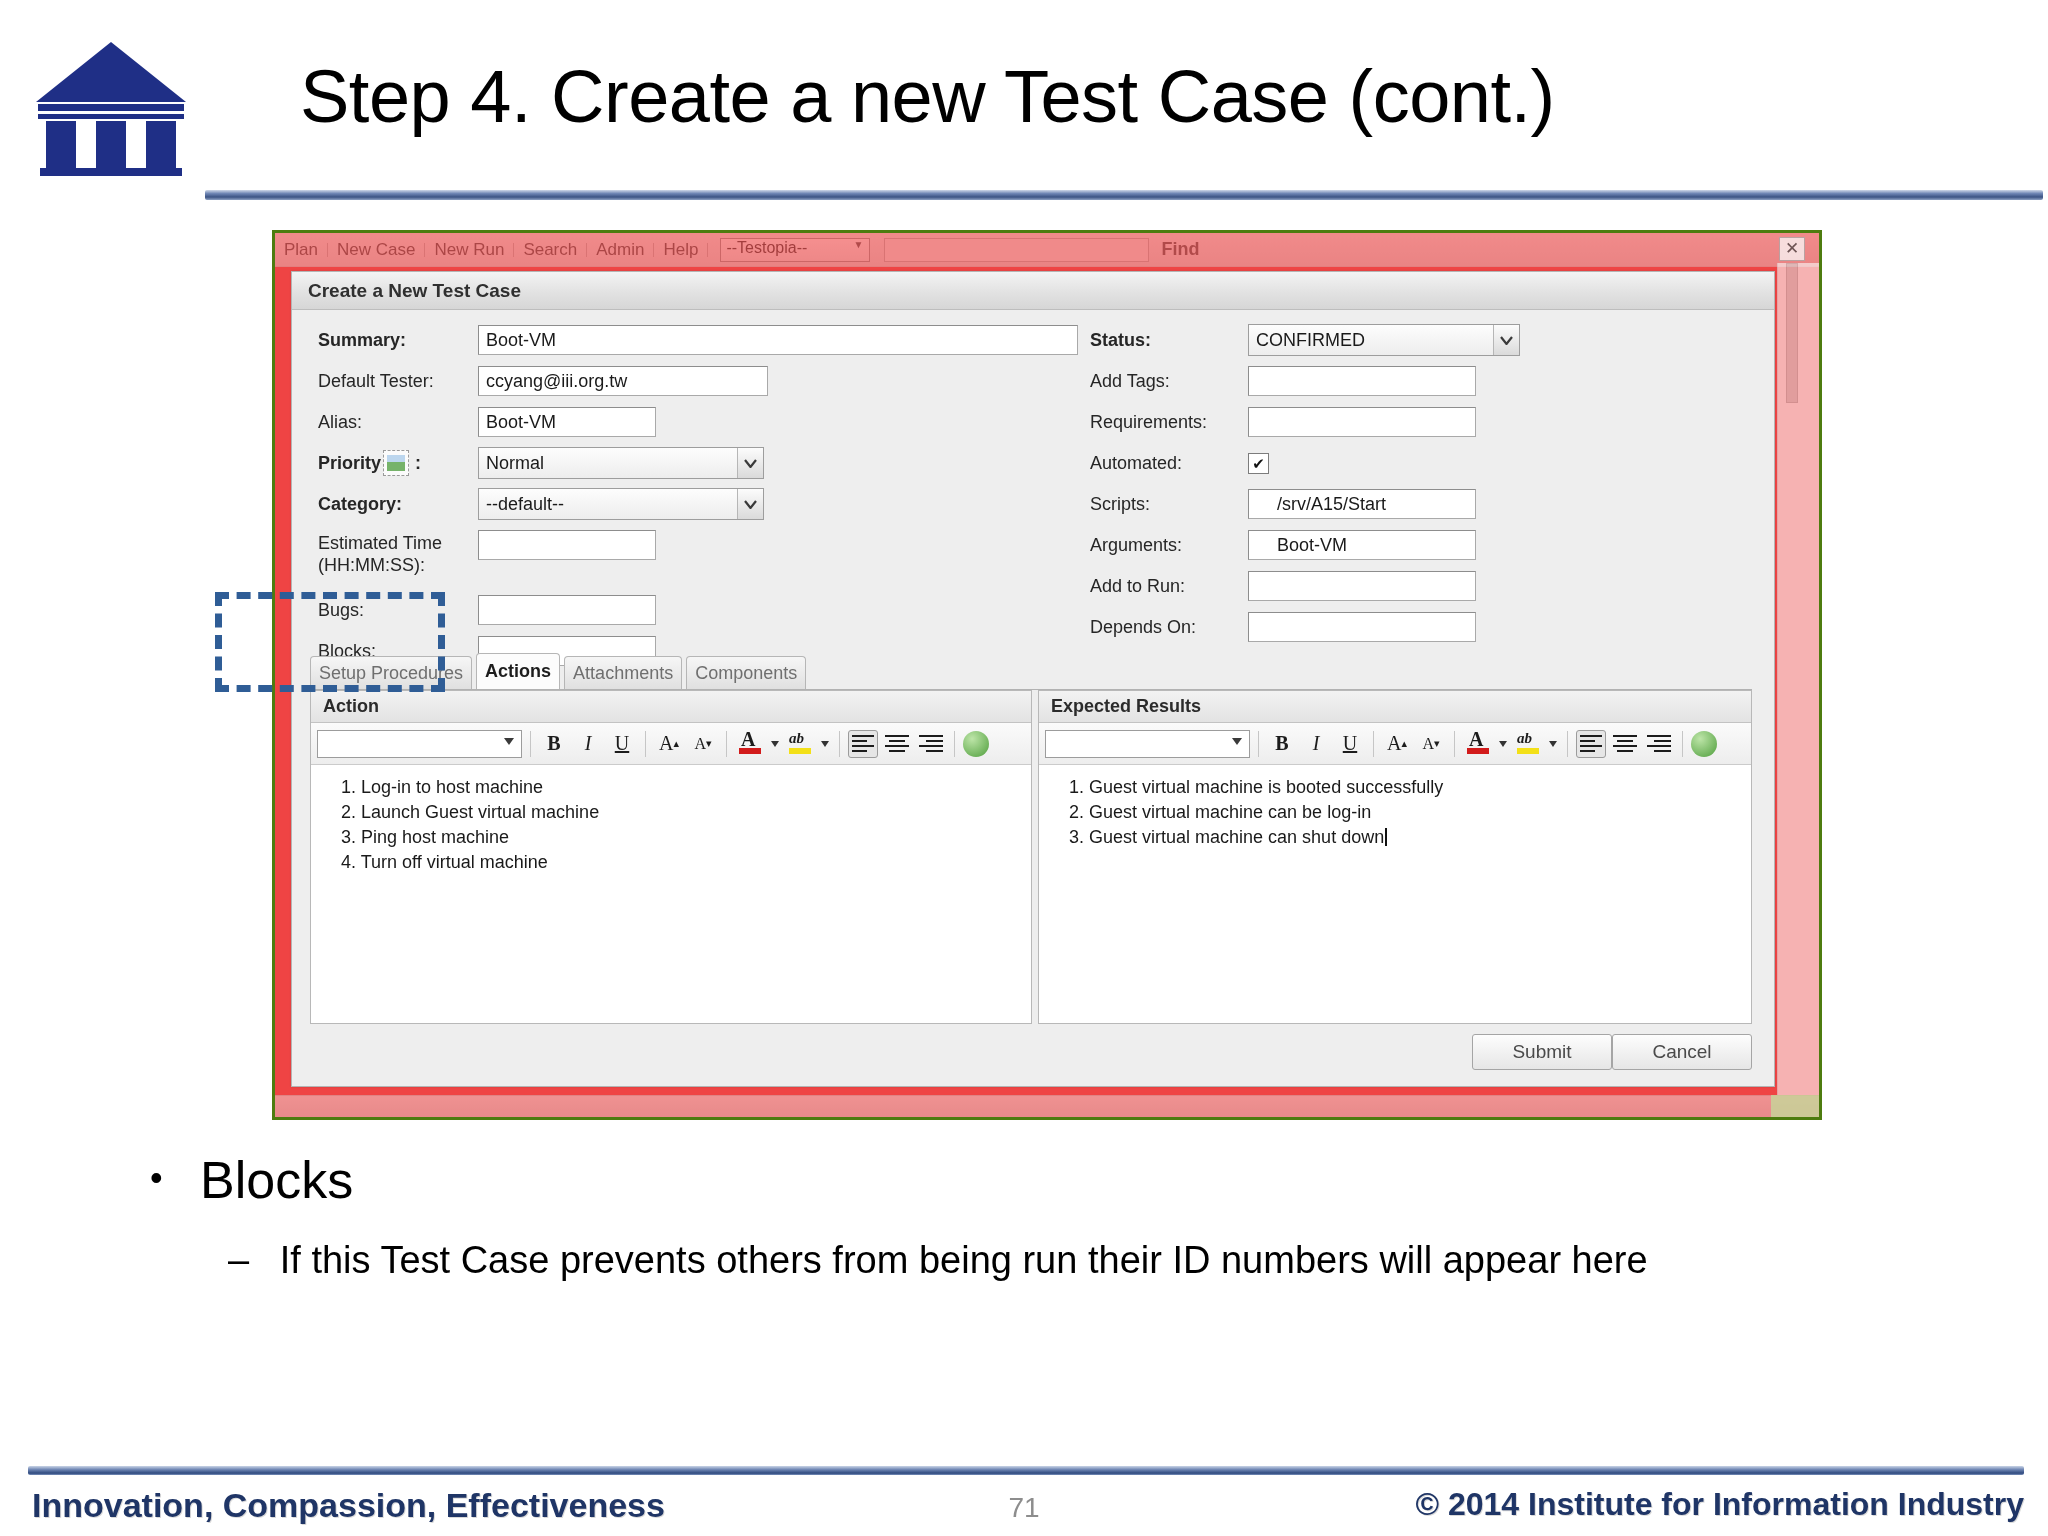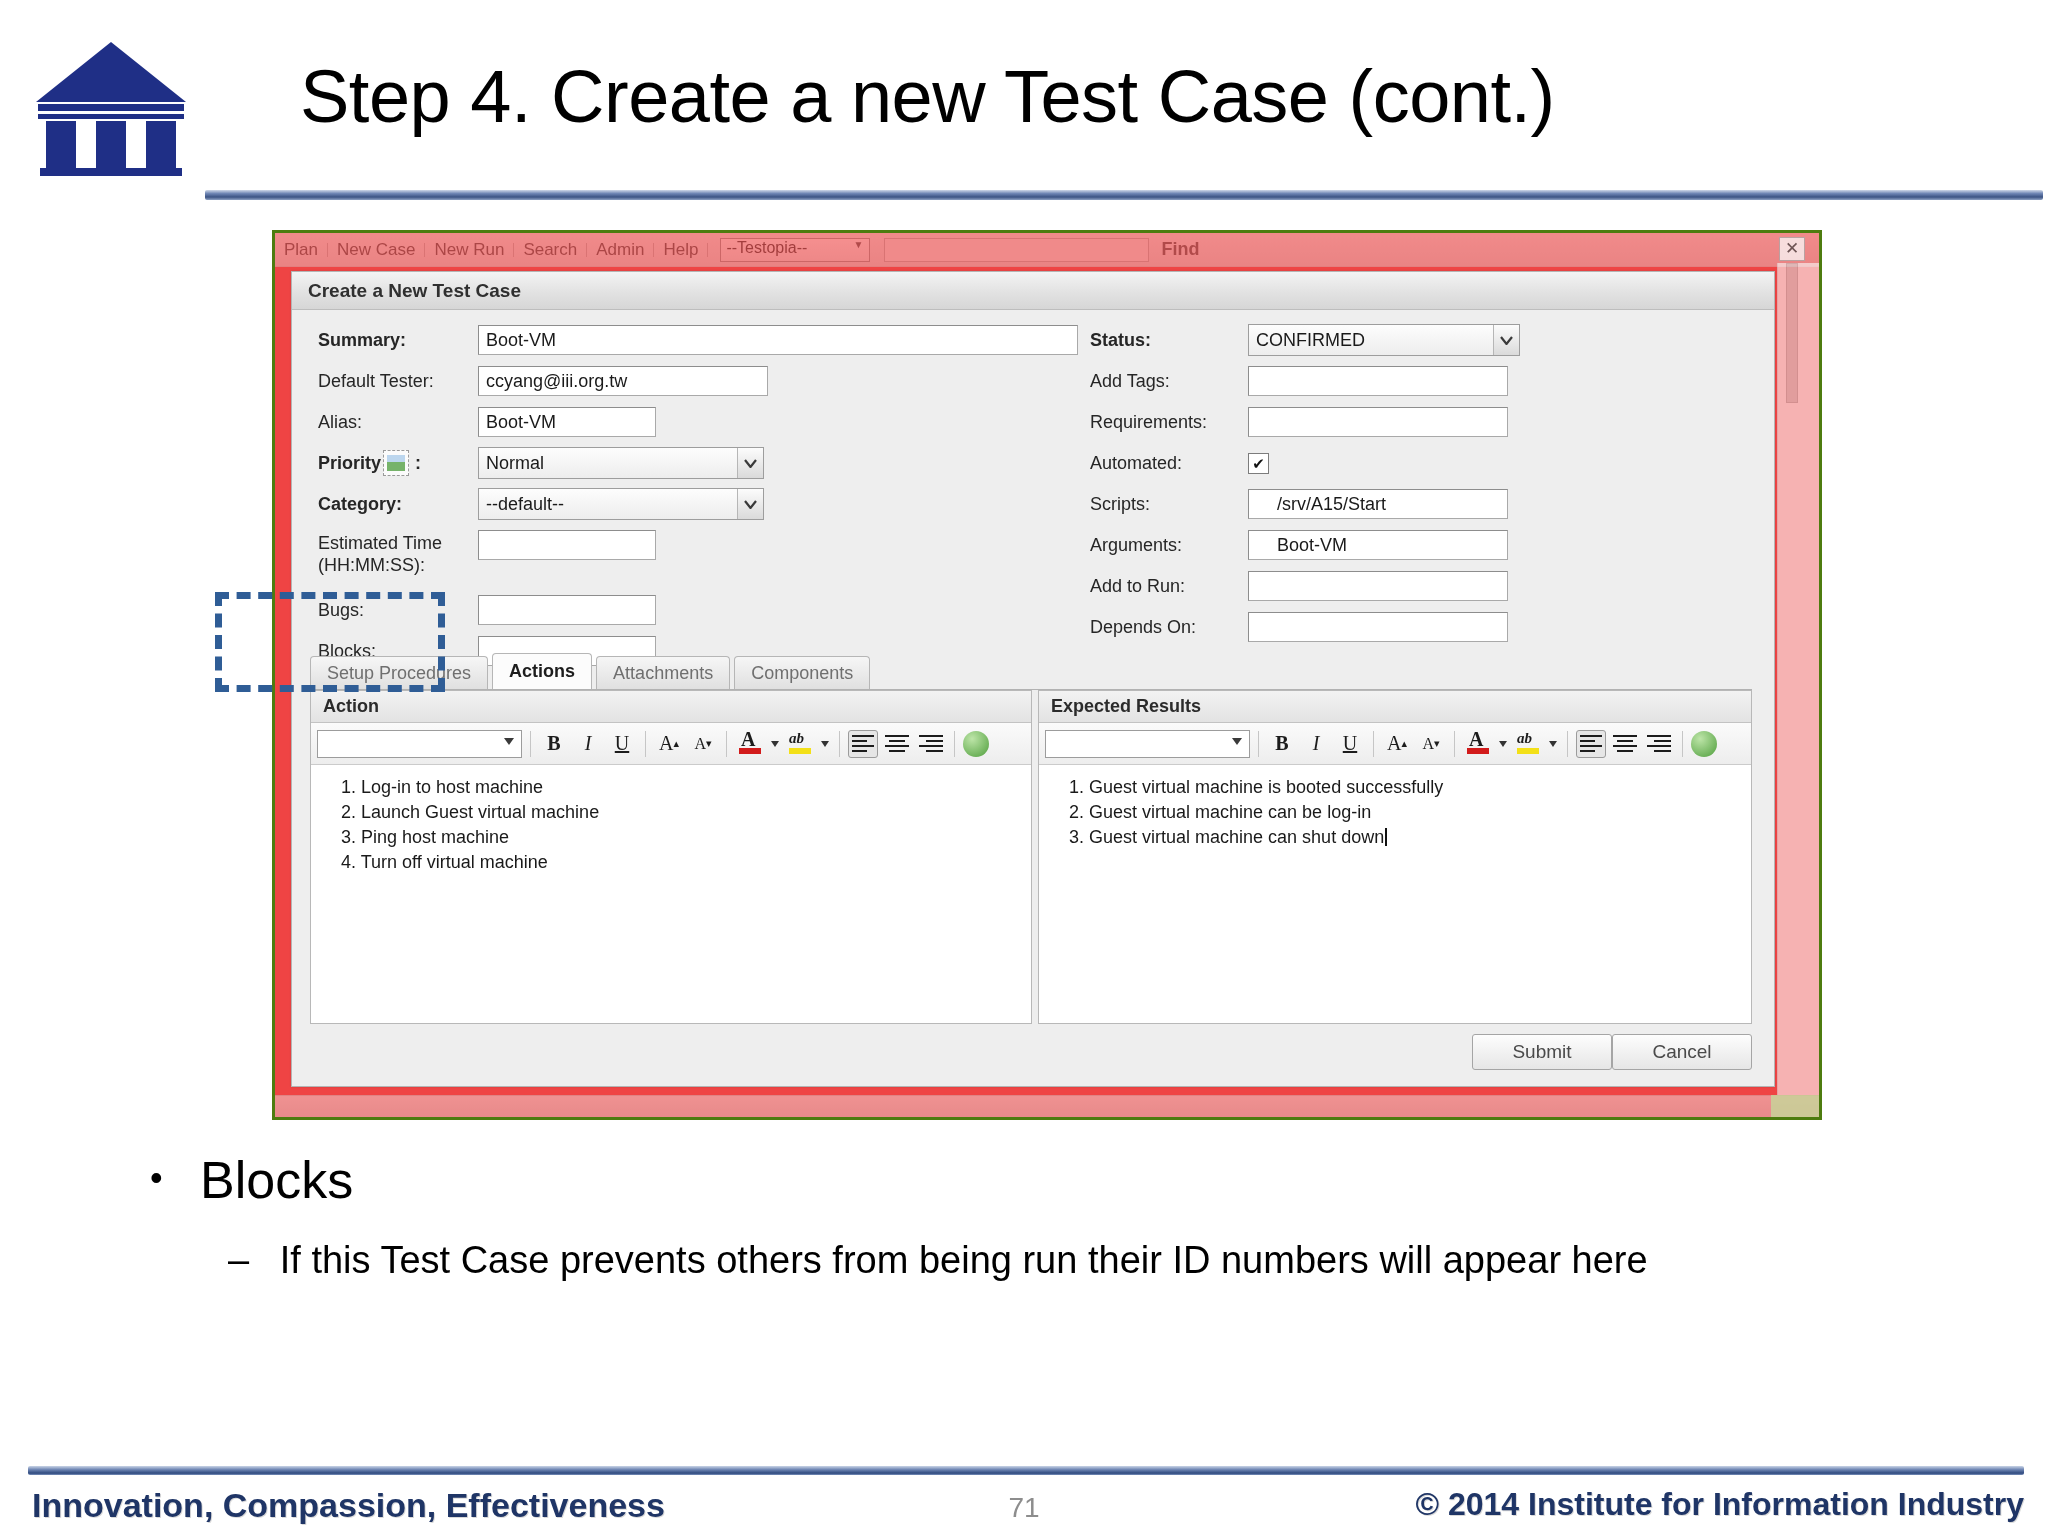--- a/index.html
+++ b/index.html
@@ -117,21 +117,21 @@
     border-left:1px solid #b6b6b6;
     display:flex; align-items:center; justify-content:center;
   }
   .fselect .arrow svg { width:13px; height:9px; }
 
   .w-summary  { width:1185px; }
   .w-tester   { width:290px; }
   .w-alias    { width:178px; }
   .w-sel      { width:286px; }
   .w-small    { width:178px; }
-  .w-right    { width:260px;padding-left:28px; }
+  .w-right    { width:228px;padding-left:28px; }
   .w-rsel     { width:285px; }
 
   .twoline { height:54px; align-items:flex-start; }
   .twoline .flabel { line-height:22px; padding-top:2px; }
 
   #priority-icon {
     width:26px; height:26px; margin:0 6px 0 2px;
     border:1px dashed #9a9a9a; background:#fbfbfb;
     position:relative; flex:0 0 auto;
   }
@@ -154,21 +154,21 @@
     z-index:40; pointer-events:none;
   }
 
   
   #tabs {
     position:absolute; left:18px; top:382px; right:22px; height:36px;
     border-bottom:1px solid #b2b2b2;
     display:flex; align-items:flex-end; gap:4px;
   }
   .tab {
-    height:33px; padding:0 16px;
+    height:33px; padding:0 8px;
     background:linear-gradient(to bottom,#f6f6f6,#e0e0e0);
     border:1px solid #b6b6b6; border-bottom:none;
     border-radius:4px 4px 0 0;
     font-size:18px; color:#6f6f6f;
     line-height:32px;
   }
   .tab.active {
     background:#fcfcfc; color:#1d1d1d; font-weight:bold;
     height:36px; line-height:35px;
   }

